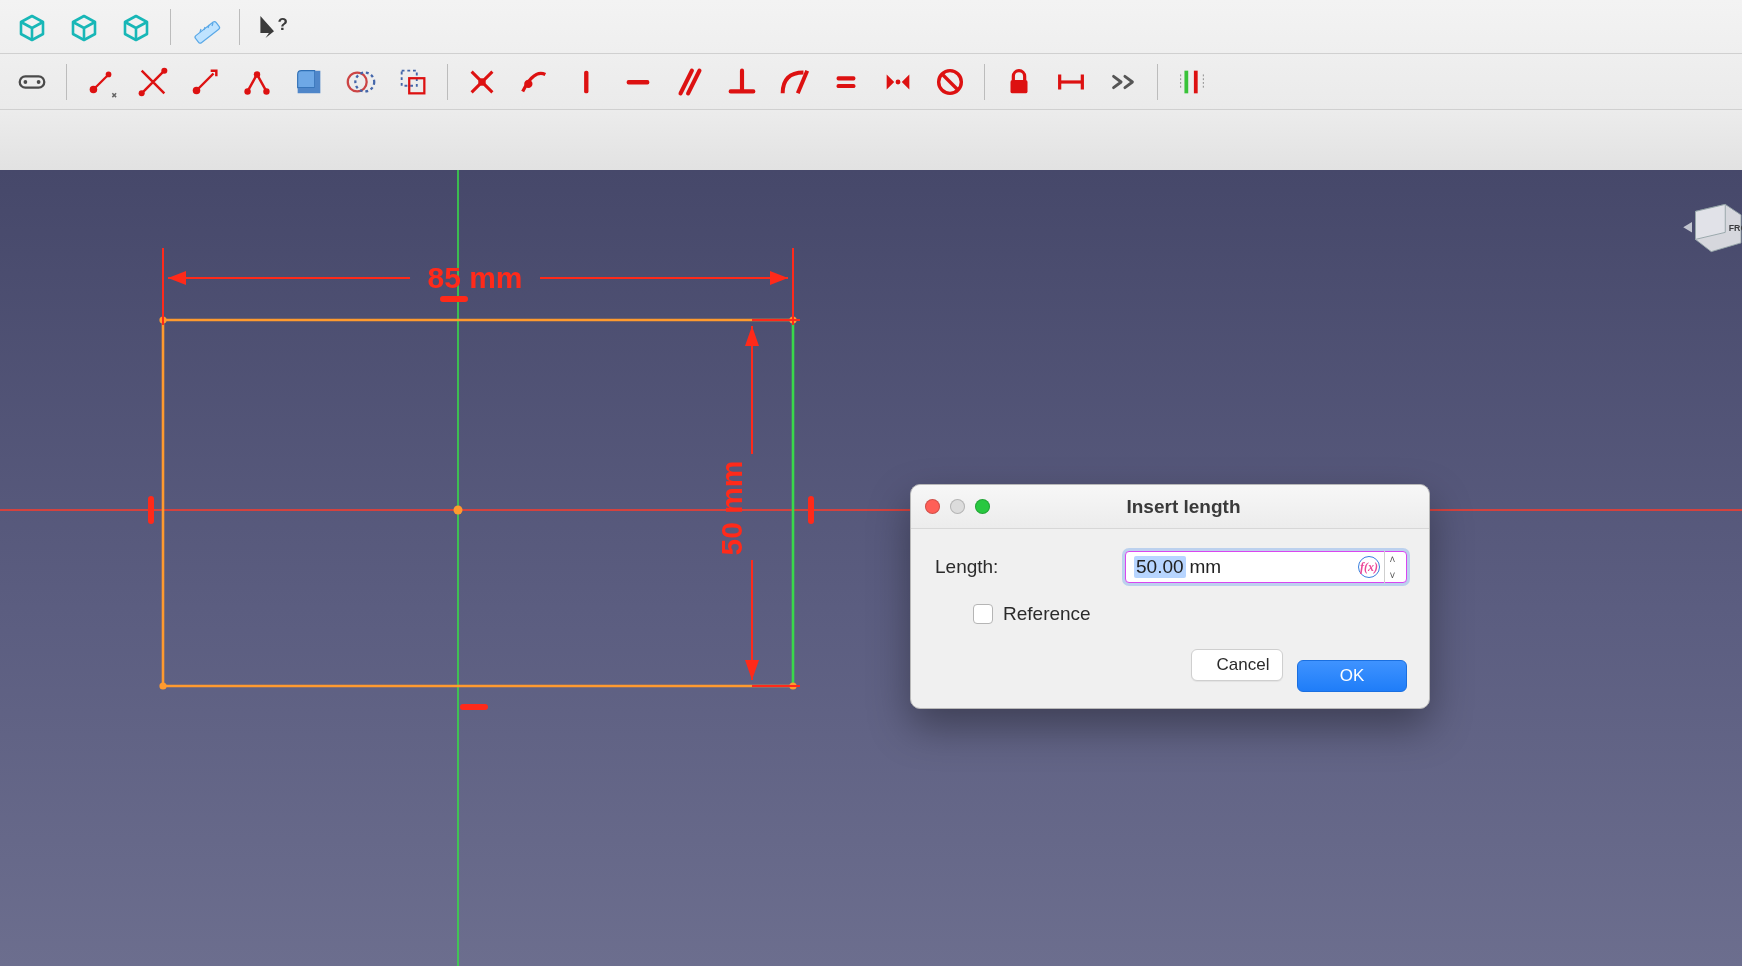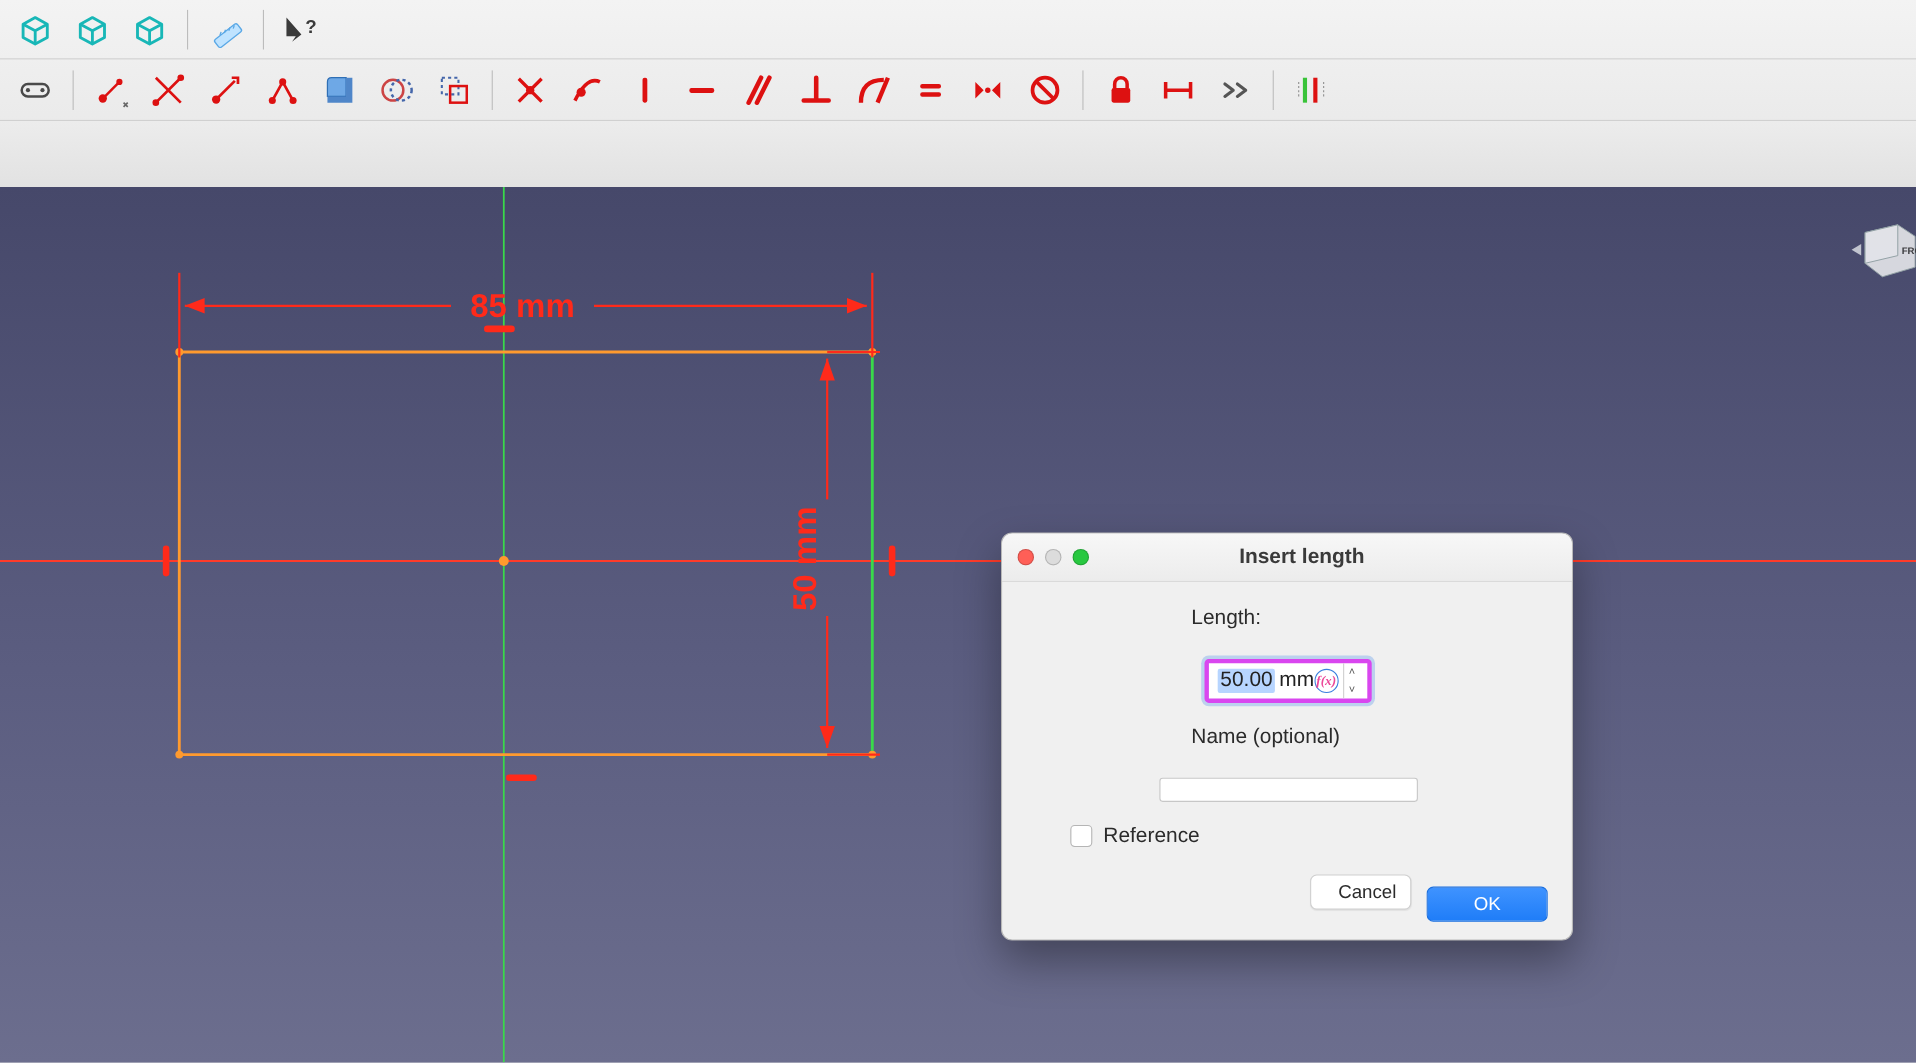--- a/index.html
+++ b/index.html
@@ -84,25 +84,25 @@
     border: 0.5px solid rgba(0,0,0,0.18);
   }
   .dot.red { background:#ff5f57; }
   .dot.grey { background:#dcdcdc; }
   .dot.green { background:#28c840; }
   .title-text {
     flex:1; text-align:center; font-size:19px; font-weight:600; color:#3a3a3a;
     margin-left:-50px;
   }
   .dialog-body { padding: 22px 22px 16px 24px; }
-  .form-row { display:flex; align-items:center; margin-bottom: 20px; gap: 26px; flex-direction: column; }
+  .form-row { display:flex; align-items:center; margin-bottom: 20px; gap: 14px; }
   .form-label { width: 176px; font-size:19px; color:#2b2b2b; }
   .length-field {
     flex:1; display:flex; align-items:center;
-    border:4px solid #d946ef;
+    border:1px solid #d946ef;
     border-radius:4px;
     background:#fff;
     box-shadow: 0 0 0 3px rgba(92,151,235,0.35);
     height: 32px;
     padding: 0 6px 0 8px;
     font-size:19px;
     color:#222;
     position:relative;
   }
   .length-field .sel { background:#b7d5ff; border-radius:2px; padding:0 2px; }
@@ -423,24 +423,20 @@
       <div class="length-field">
         <span class="sel">50.00</span>
         <span style="margin-left:4px">mm</span>
         <span class="fx-badge">f(x)</span>
         <div class="stepper">
           <div class="up">˄</div>
           <div class="down">˅</div>
         </div>
       </div>
     </div>
-    <div class="form-row">
-      <div class="form-label">Name (optional)</div>
-      <input class="name-input" value="" style="">
-    </div>
     <div class="check-row">
       <div class="chk"></div>
       <div class="chk-label">Reference</div>
     </div>
     <div class="button-row">
       <div class="btn btn-cancel">
           <span>Cancel</span>
         </div>
       <div class="btn btn-ok">
           <span>OK</span>

